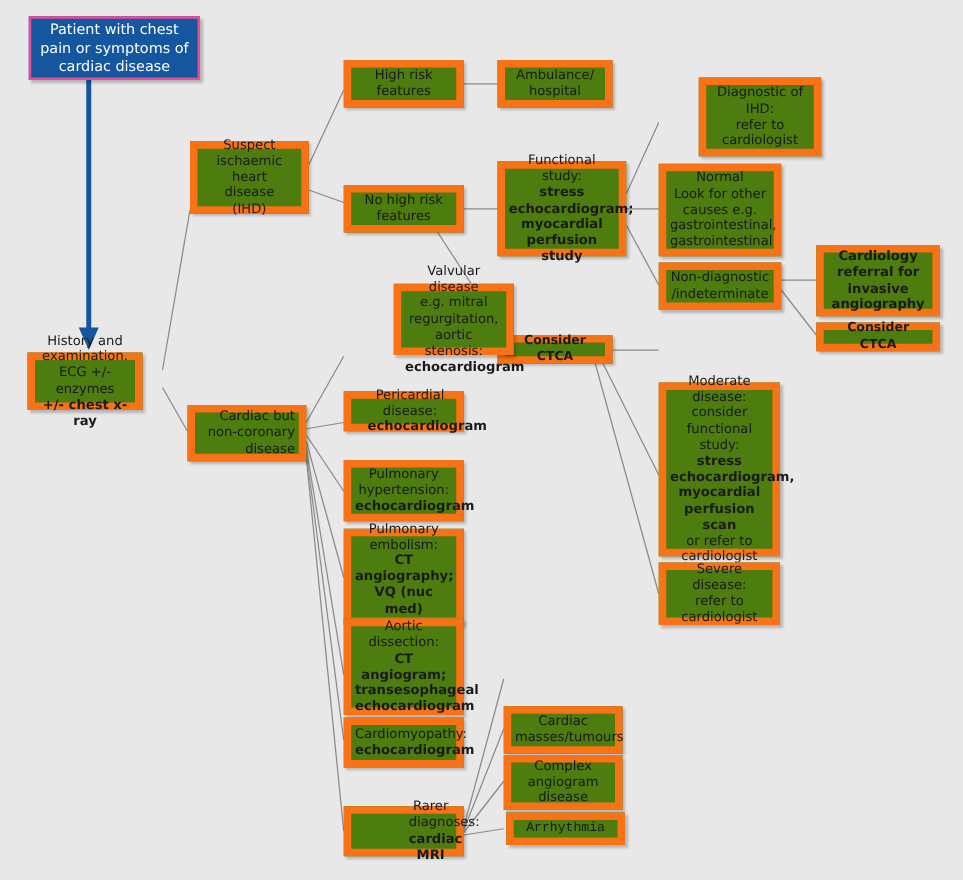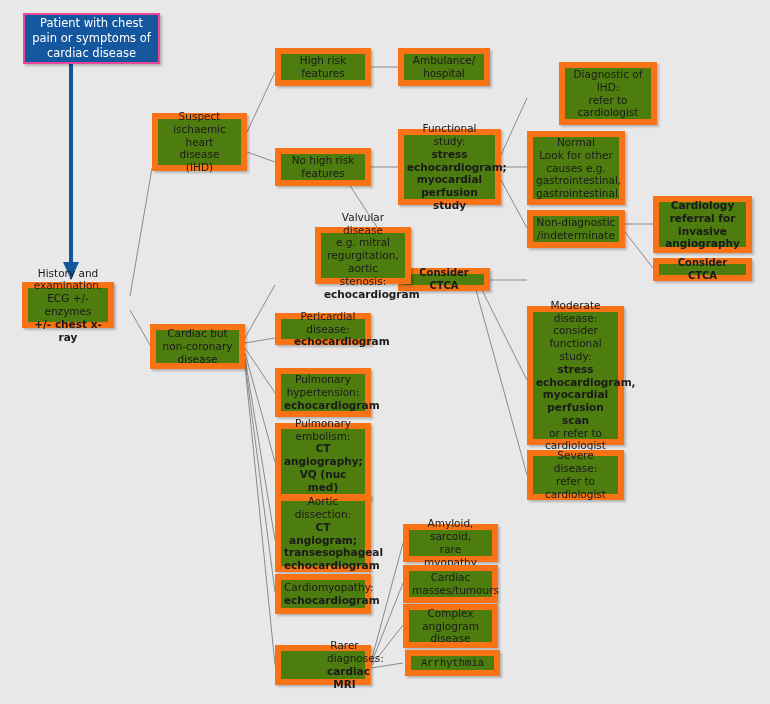--- a/index.html
+++ b/index.html
@@ -114,21 +114,21 @@
   </div>
 
   <div class="node" style="left:22px; top:282px; width:92px; height:46px;">
     <span class="txt"><span>History and</span><br><span>examination.</span><br><span>ECG +/- enzymes</span><br><b>+/- chest x-ray</b></span>
   </div>
 
   <div class="node" style="left:152px; top:113px; width:95px; height:58px;">
     <span class="txt"><span>Suspect</span><br><span>ischaemic heart</span><br><span>disease</span><br><span>(IHD)</span></span>
   </div>
 
-  <div class="node" style="left:150px; top:324px; width:95px; height:45px;">
+  <div class="node" style="left:150px; top:324px; width:95px; height:45px;text-align:right;">
     <span class="txt"><span>Cardiac but</span><br><span>non-coronary</span><br><span>disease</span></span>
   </div>
 
   <div class="node" style="left:275px; top:48px; width:96px; height:38px;">
     <span class="txt"><span>High risk</span><br><span>features</span></span>
   </div>
 
   <div class="node" style="left:398px; top:48px; width:92px; height:38px;">
     <span class="txt"><span>Ambulance/</span><br><span>hospital</span></span>
   </div>
@@ -195,23 +195,20 @@
   </div>
 
   <div class="node" style="left:275px; top:574px; width:96px; height:40px;">
     <span class="txt"><span>Cardiomyopathy:</span><br><b>echocardiogram</b></span>
   </div>
 
   <div class="node" style="left:275px; top:645px; width:96px; height:40px;padding-left:46px;">
     <span class="txt"><span>Rarer diagnoses:</span><br><b>cardiac MRI</b></span>
   </div>
 
-  <div class="node" style="left:403px; top:524px; width:95px; height:38px;">
-    <span class="txt"><span>Amyloid, sarcoid,</span><br><span>rare myopathy</span></span>
-  </div>
 
   <div class="node" style="left:403px; top:565px; width:95px; height:38px;">
     <span class="txt"><span>Cardiac</span><br><span>masses/tumours</span></span>
   </div>
 
   <div class="node" style="left:403px; top:604px; width:95px; height:44px;">
     <span class="txt"><span>Complex</span><br><span>angiogram</span><br><span>disease</span></span>
   </div>
 
   <div class="node" style="left:405px; top:650px; width:95px; height:26px;font-family:Liberation Mono, monospace;">

